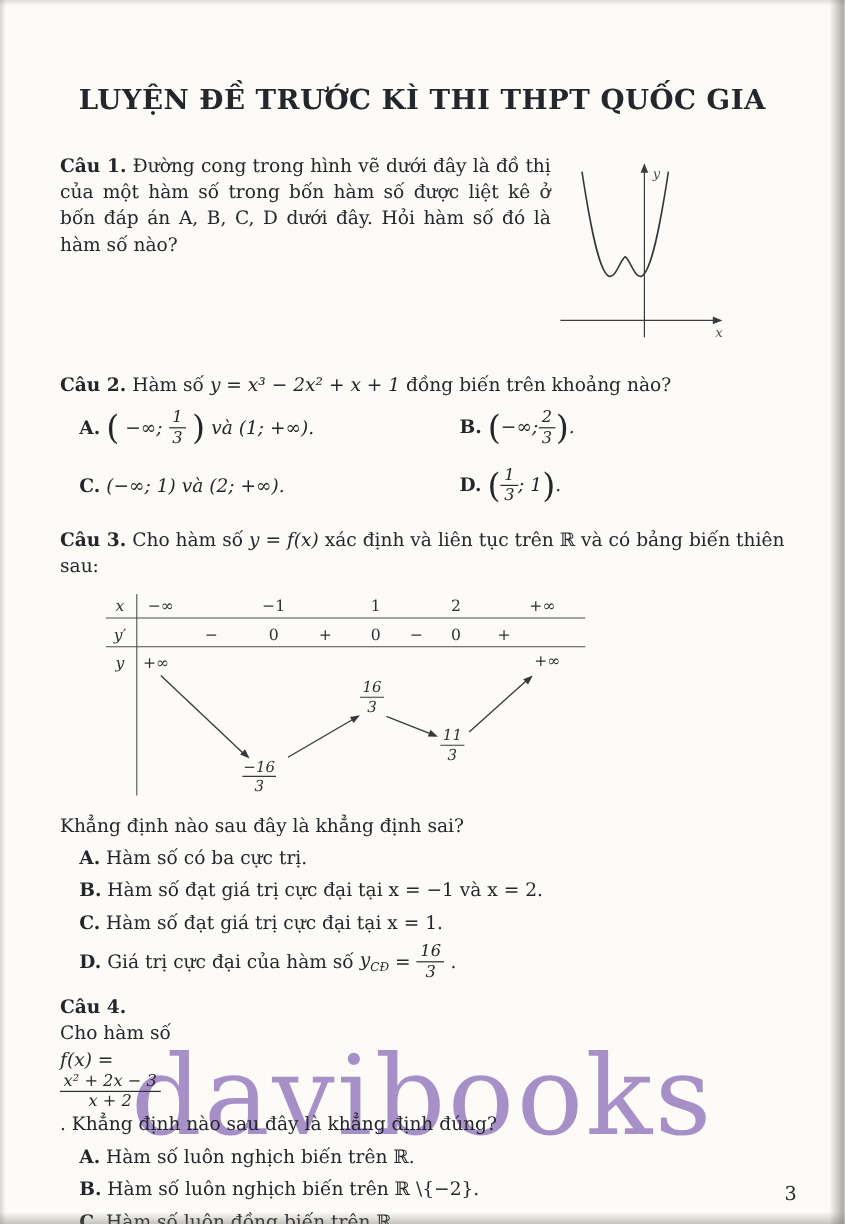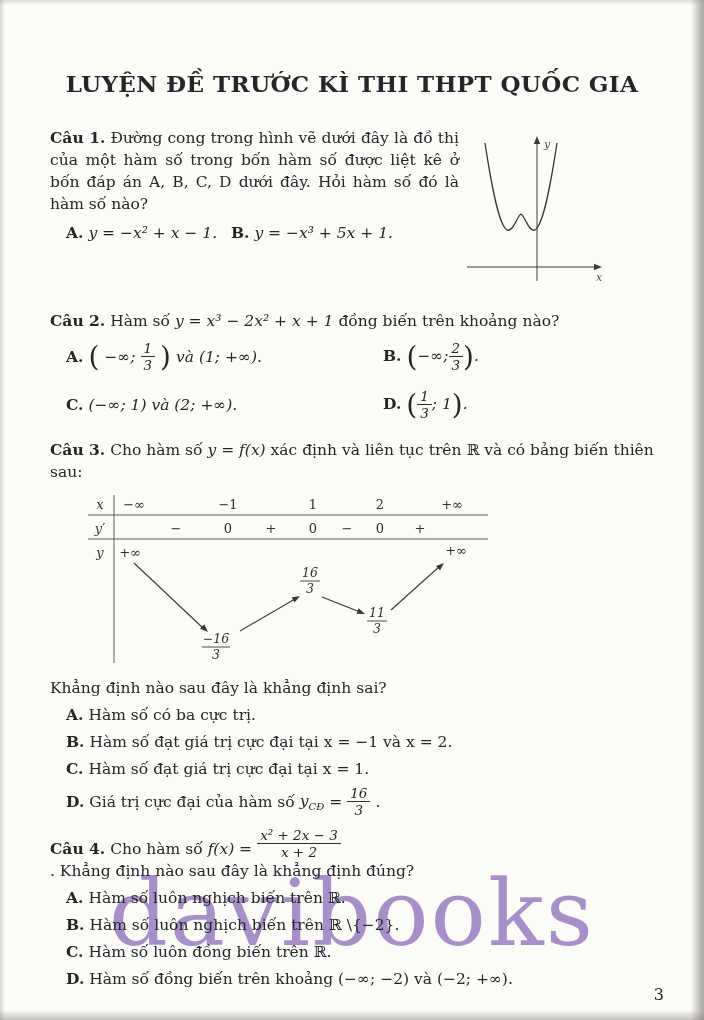--- a/index.html
+++ b/index.html
@@ -27,21 +27,21 @@
   .frow > *, .fline > *, .q4head > * { margin-right: 5px; }
   .optw2 { width: 312px; display: flex; align-items: center; }
   .optw2 > * { margin-right: 5px; }
   .bp { font-size: 28px; line-height: 1; font-weight: 400; vertical-align: middle; }
   .frac { display: inline-block; vertical-align: middle; text-align: center; line-height: 1.08; font-size: 13.5px; font-style: italic; }
   .fnum { display: block; padding: 0 3px 1px; }
   .fden { display: block; border-top: 1px solid #2a2d31; padding: 1px 3px 0; }
   .tablewrap { margin: 10px 0 2px 38px; }
   .optline { margin: 5px 0 0 16px; }
   .fline { display: flex; align-items: center; min-height: 40px; margin: 2px 0 0 16px; }
-  .q4head { display: flex; align-items: flex-end; min-height: 48px; flex-wrap: wrap; margin: 0; }
+  .q4head { display: flex; align-items: flex-start; min-height: 48px; flex-wrap: wrap; margin: 0; flex-direction: column; }
   sub.csub { font-size: 10px; font-style: italic; }
   .clear { clear: both; }
   .watermark { position: absolute; left: 0; width: 100%; top: 868px; text-align: center; z-index: 1; color: #4c1d95; pointer-events: none; }
   .wm-main { font-size: 92px; line-height: 1; opacity: 0.48; letter-spacing: 2px; }
   .wm-sub { font-size: 30px; letter-spacing: 7px; opacity: 0.55; margin-top: 2px; }
   .pagenum { position: absolute; right: 40px; bottom: 16px; font-size: 16px; z-index: 3; }
   .edge-right  { position: absolute; top: 0; right: 0; width: 13px; height: 100%; background: linear-gradient(to right, rgba(125,122,116,0), rgba(115,112,106,0.55) 85%); z-index: 4; }
   .edge-bottom { position: absolute; left: 0; bottom: 0; width: 100%; height: 10px; background: linear-gradient(to bottom, rgba(125,122,116,0), rgba(115,112,106,0.40)); z-index: 4; }
   .edge-left   { position: absolute; top: 0; left: 0; width: 5px; height: 100%; background: linear-gradient(to right, rgba(120,118,112,0.28), rgba(120,118,112,0)); z-index: 4; }
   .edge-top    { position: absolute; top: 0; left: 0; width: 100%; height: 5px; background: linear-gradient(to bottom, rgba(120,118,112,0.22), rgba(120,118,112,0)); z-index: 4; }
@@ -73,24 +73,20 @@
           <path d="M143,138 l-8,-3.2 l0,6.4 z" fill="#3a3d40"></path>
           <text x="85" y="19" class="ax">y</text>
           <text x="137" y="152" class="ax">x</text>
           <path d="M26,14 C33,60 40,96 48,101 C54,104 58,87 62,85 C66,87 70,104 76,101 C84,96 91,60 98,14" fill="none" stroke="#33363a" stroke-width="1.3"></path>
         </svg>
       </div>
       <p class="qhead just">
         <b class="olabel">Câu 1.</b>
         <span>Đường cong trong hình vẽ dưới đây là đồ thị của một hàm số trong bốn hàm số được liệt kê ở bốn đáp án A, B, C, D dưới đây. Hỏi hàm số đó là hàm số nào?</span>
       </p>
-      <div class="optrow">
-        <span class="optw1"><b class="olabel">A.</b> <span class="math">y = −x² + x − 1.</span></span>
-        <span><b class="olabel">B.</b> <span class="math">y = −x³ + 5x + 1.</span></span>
-      </div>
       <div class="clear"></div>
     </section>
 
     <section class="question q2">
       <p class="qhead">
         <b class="olabel">Câu 2.</b>
         <span>Hàm số</span>
         <span class="math">y = x³ − 2x² + x + 1</span>
         <span>đồng biến trên khoảng nào?</span>
       </p>

